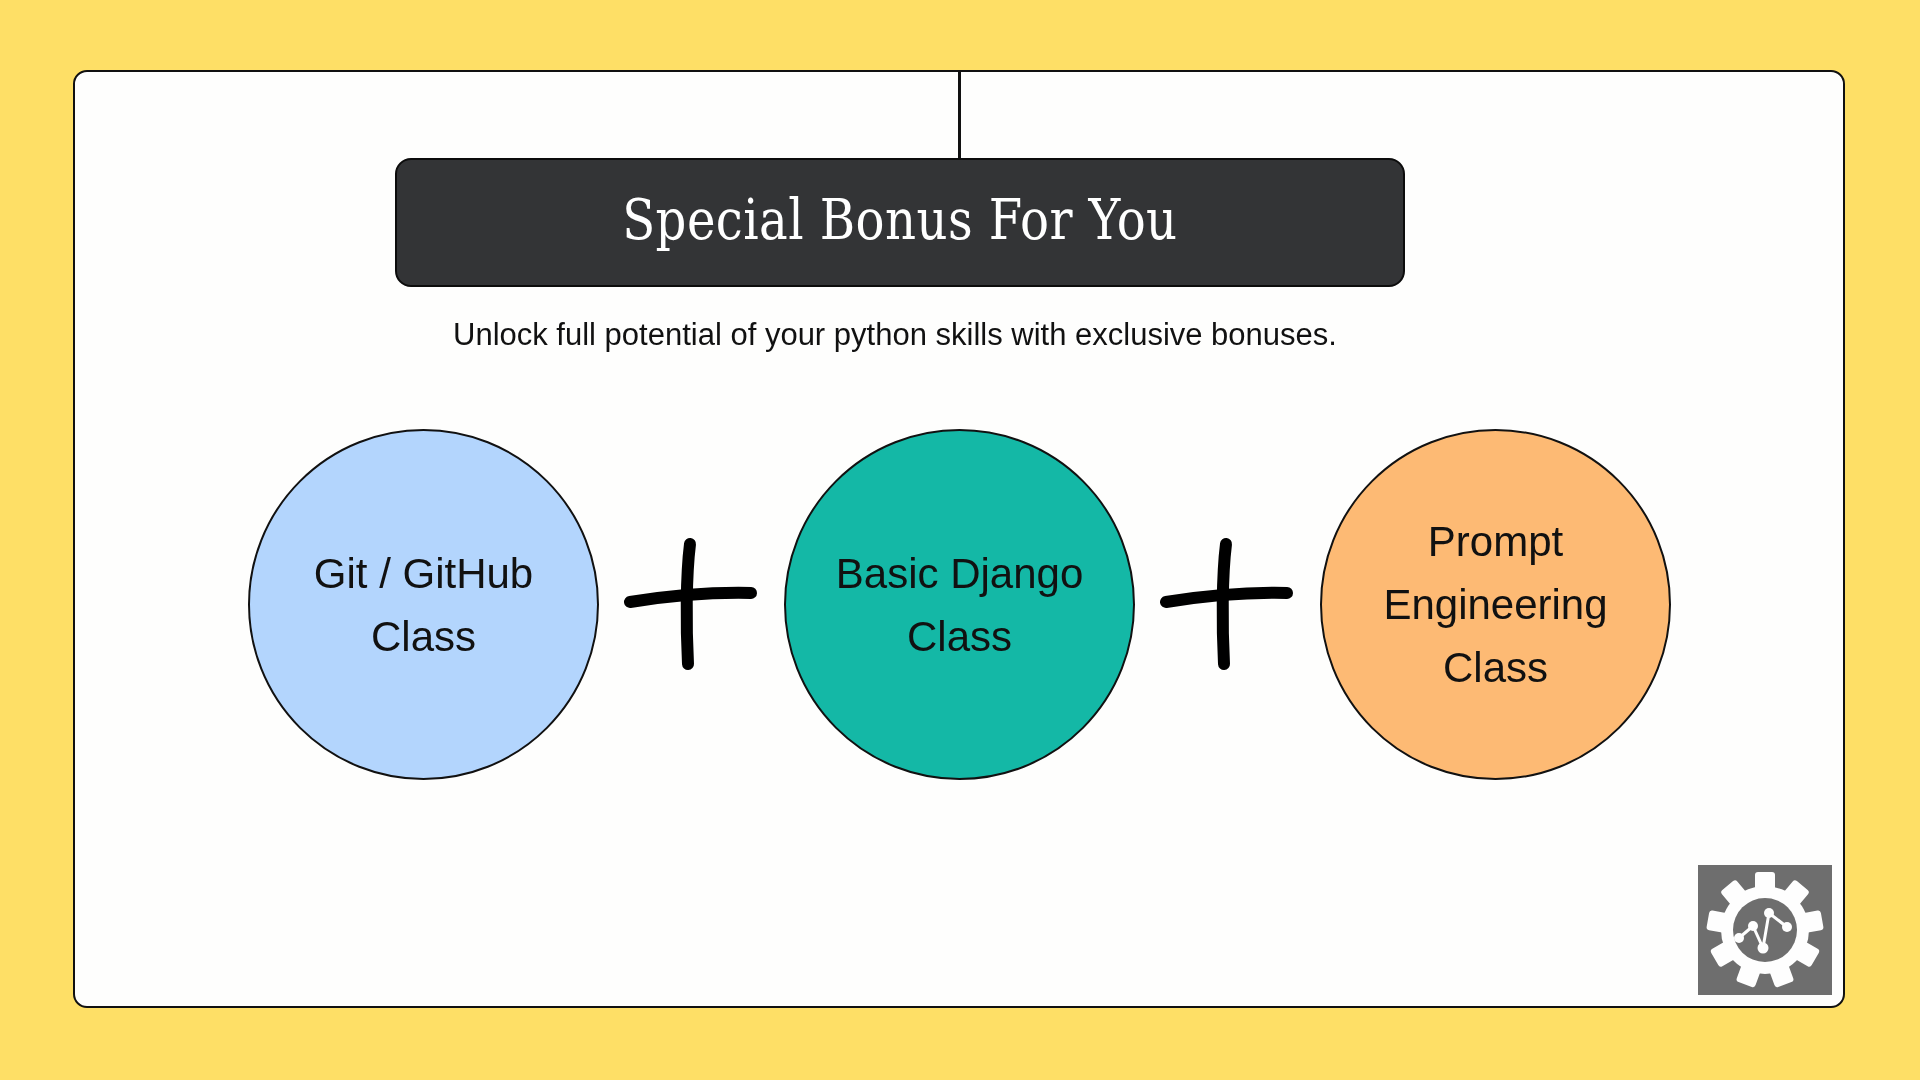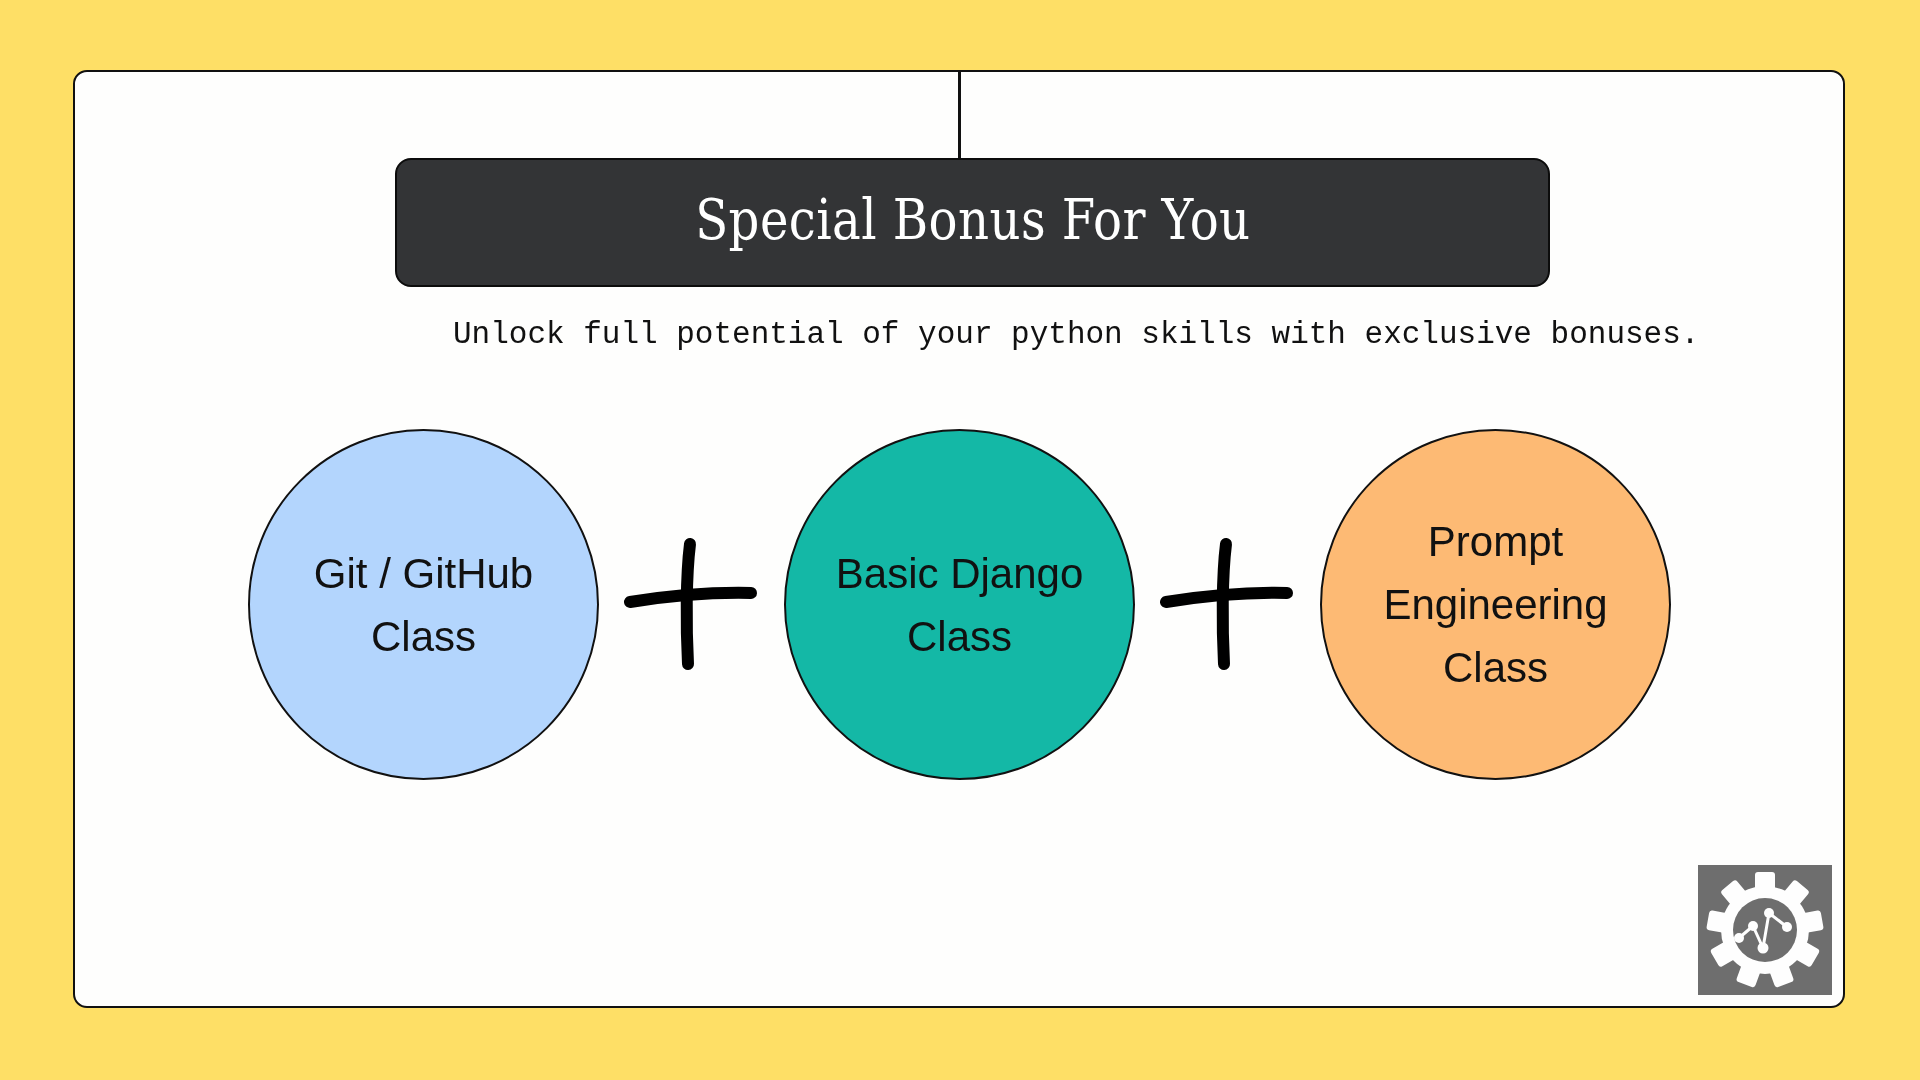--- a/index.html
+++ b/index.html
@@ -30,21 +30,21 @@
       left: 958px;
       top: 71px;
       width: 2.5px;
       height: 88px;
       background: #111;
     }
     .title-box {
       position: absolute;
       left: 395px;
       top: 158px;
-      width: 1155px;
+      width: 1010px;
       height: 129px;
       box-sizing: border-box;
       background: #333436;
       border: 2.5px solid #0c0c0c;
       border-radius: 16px;
       display: flex;
       align-items: center;
       justify-content: center;
     }
     .title-text {
@@ -55,21 +55,21 @@
       transform: scaleX(0.86);
       letter-spacing: 0.5px;
       white-space: nowrap;
       margin-top: -6px;
     }
     .subtitle {
       position: absolute;
       left: 453px;
       top: 314px;
       width: 950px;
-      font-family: Liberation Mono, monospace;
+      font-family: Liberation Sans, sans-serif;
       font-size: 31px;
       color: #111;
       white-space: nowrap;
       line-height: 42px;
     }
     .bubble {
       position: absolute;
       top: 429px;
       width: 351px;
       height: 351px;

